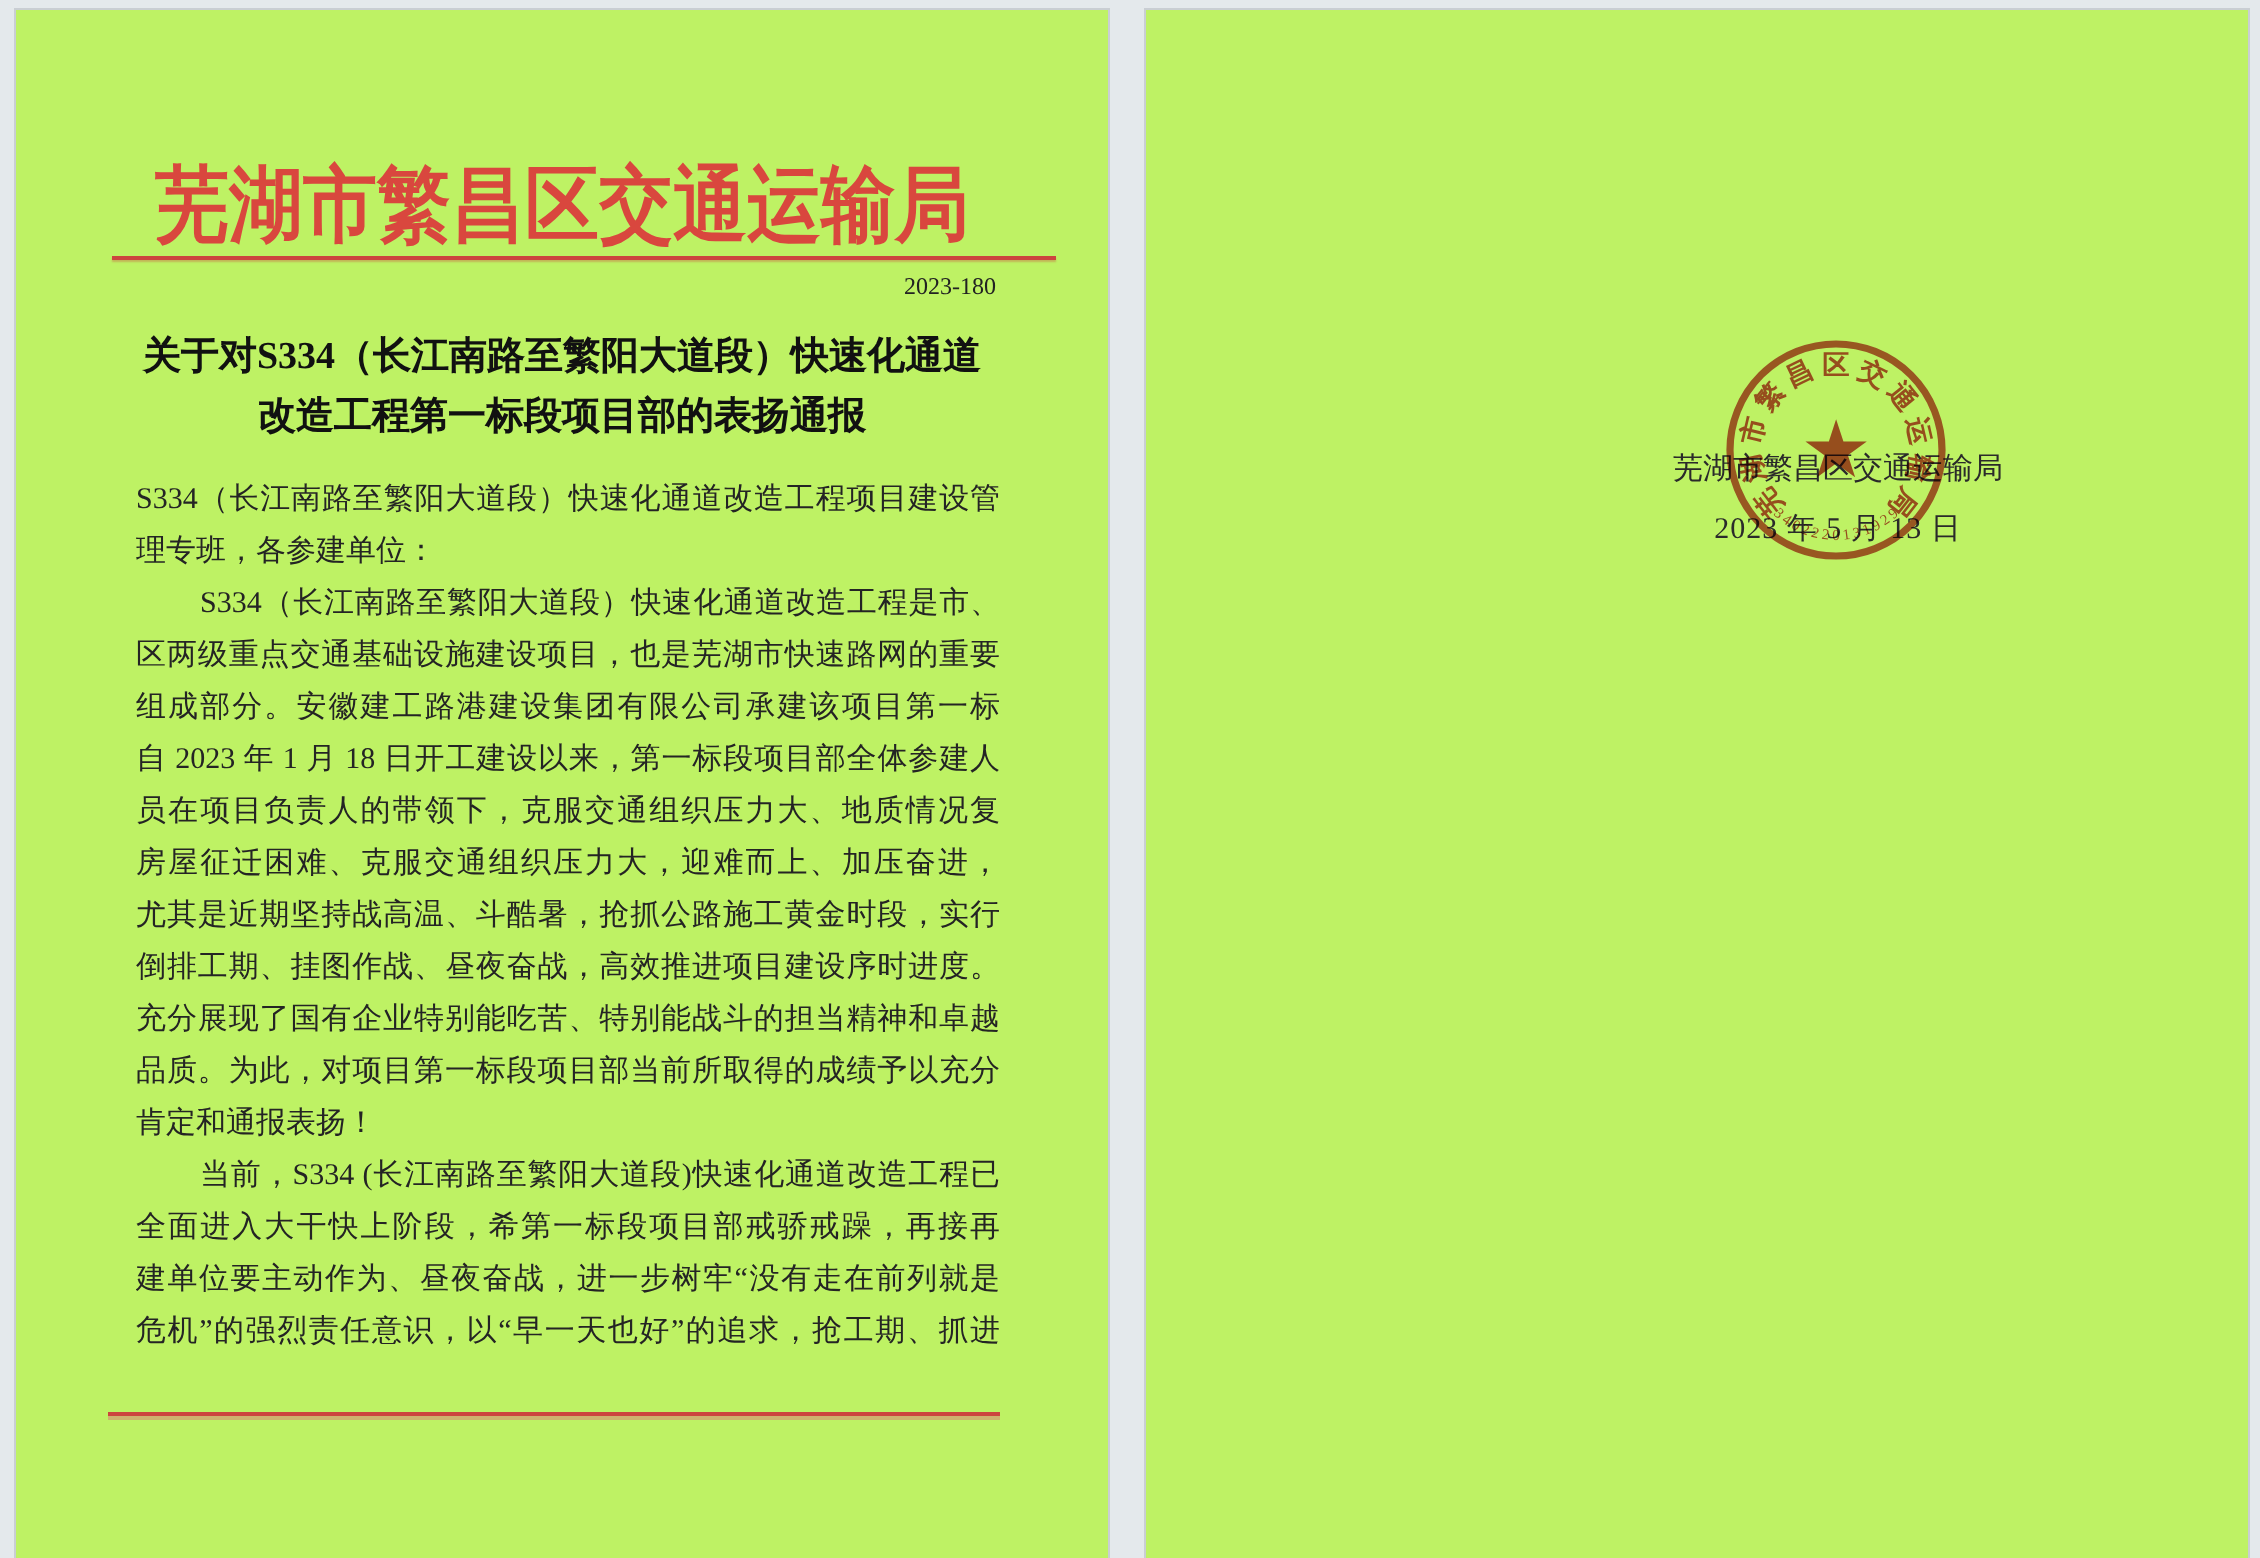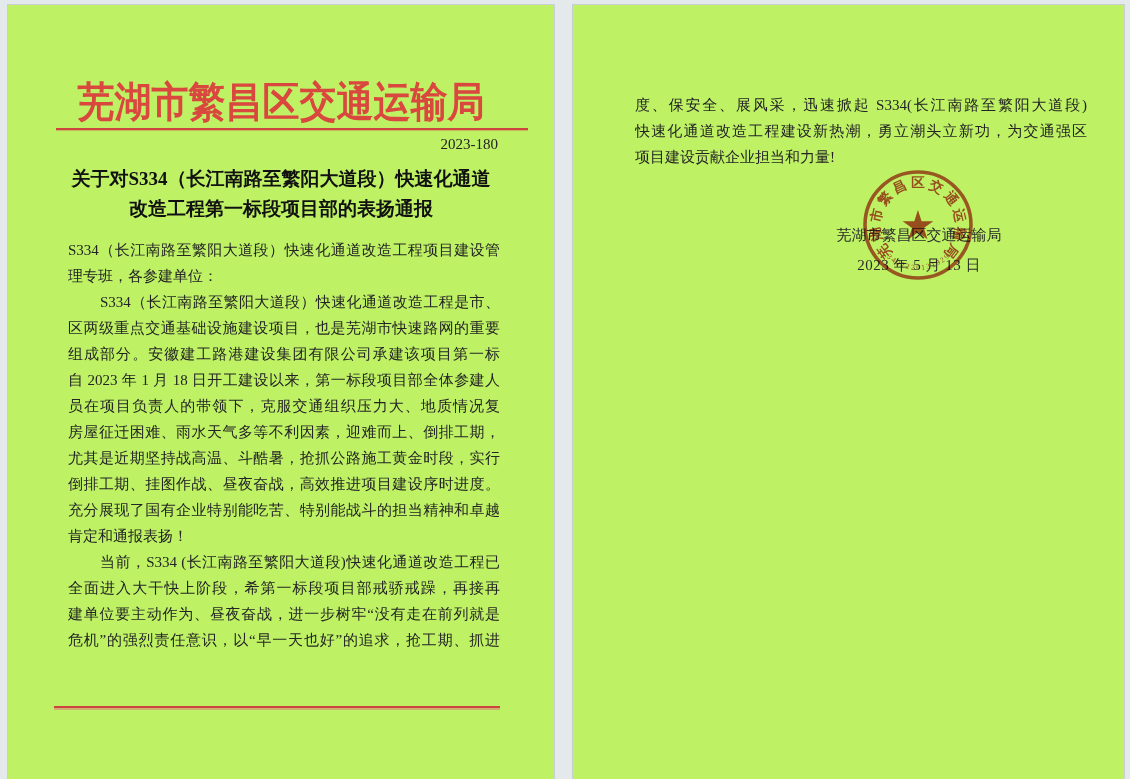--- a/index.html
+++ b/index.html
@@ -32,21 +32,21 @@
     transform-origin: 50% 0;
     white-space: nowrap;
   }
   .rule-top {
     position: absolute;
     top: 123px; left: 48px; width: 472px; height: 2px;
   }
   .doc-number {
     position: absolute;
     top: 131px; right: 56px;
-    font-size: 15px;
+    font-size: 12px;
     color: #222;
   }
   .doc-title {
     position: absolute;
     top: 159px; left: 20px; right: 20px;
     text-align: center;
     font-weight: bold;
     font-size: 19px;
     line-height: 30px;
     color: #111;
@@ -98,39 +98,35 @@
       <div>改造工程第一标段项目部的表扬通报</div>
     </div>
     <div class="body-block body-left">
         <div class="bline fill">S334（长江南路至繁阳大道段）快速化通道改造工程项目建设管</div>
         <div class="bline">理专班，各参建单位：</div>
         <div class="bline fill ind">S334（长江南路至繁阳大道段）快速化通道改造工程是市、</div>
         <div class="bline fill">区两级重点交通基础设施建设项目，也是芜湖市快速路网的重要</div>
         <div class="bline fill">组成部分。安徽建工路港建设集团有限公司承建该项目第一标段，</div>
         <div class="bline fill">自 2023 年 1 月 18 日开工建设以来，第一标段项目部全体参建人</div>
         <div class="bline fill">员在项目负责人的带领下，克服交通组织压力大、地质情况复杂、</div>
-        <div class="bline fill">房屋征迁困难、雨水天气多等不利因素，迎难而上、倒排工期，</div>
+        <div class="bline fill">房屋征迁困难、克服交通组织压力大，迎难而上、加压奋进，</div>
         <div class="bline fill">尤其是近期坚持战高温、斗酷暑，抢抓公路施工黄金时段，实行</div>
         <div class="bline fill">倒排工期、挂图作战、昼夜奋战，高效推进项目建设序时进度。</div>
         <div class="bline fill">充分展现了国有企业特别能吃苦、特别能战斗的担当精神和卓越</div>
+        <div class="bline fill">品质。为此，对项目第一标段项目部当前所取得的成绩予以充分</div>
         <div class="bline">肯定和通报表扬！</div>
         <div class="bline fill ind">当前，S334 (长江南路至繁阳大道段)快速化通道改造工程已</div>
         <div class="bline fill">全面进入大干快上阶段，希第一标段项目部戒骄戒躁，再接再厉，</div>
         <div class="bline fill">建单位要主动作为、昼夜奋战，进一步树牢“没有走在前列就是</div>
         <div class="bline fill">危机”的强烈责任意识，以“早一天也好”的追求，抢工期、抓进</div>
       </div>
     <div class="rule-bottom" style="background: rgb(204, 69, 62); box-shadow: rgba(219, 126, 118, 0.55) 0px 2px 0px;"></div>
   </div>
 
   <div class="page page-right">
-    <div class="body-block body-right">
-        <div class="bline fill">度、保安全、展风采，迅速掀起 S334(长江南路至繁阳大道段)</div>
-        <div class="bline fill">快速化通道改造工程建设新热潮，勇立潮头立新功，为交通强区</div>
-        <div class="bline">项目建设贡献企业担当和力量!</div>
-      </div>
     <div class="sign-block">
       <div class="sign-name">芜湖市繁昌区交通运输局</div>
       <div class="sign-date">2023 年 5 月 13 日</div>
     </div>
     <div class="seal-wrap">
       <svg id="seal-svg" viewBox="0 0 116 116" xmlns="http://www.w3.org/2000/svg">
           <circle cx="58" cy="58" r="53" fill="none" stroke="#c23a30" stroke-width="3.6" stroke-opacity="0.95"></circle>
           <text x="58" y="20" text-anchor="middle" font-size="13.5" font-weight="bold" fill="#c23a30" transform="rotate(-128,58,58)">芜</text>
           <text x="58" y="20" text-anchor="middle" font-size="13.5" font-weight="bold" fill="#c23a30" transform="rotate(-102.4,58,58)">湖</text>
           <text x="58" y="20" text-anchor="middle" font-size="13.5" font-weight="bold" fill="#c23a30" transform="rotate(-76.8,58,58)">市</text>

